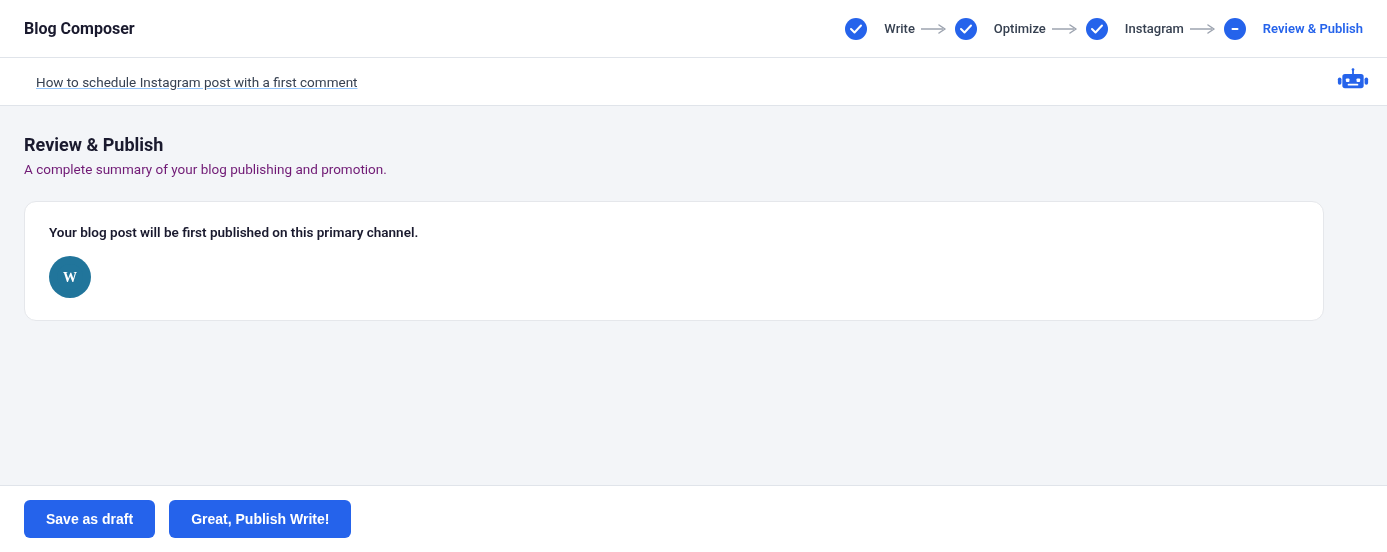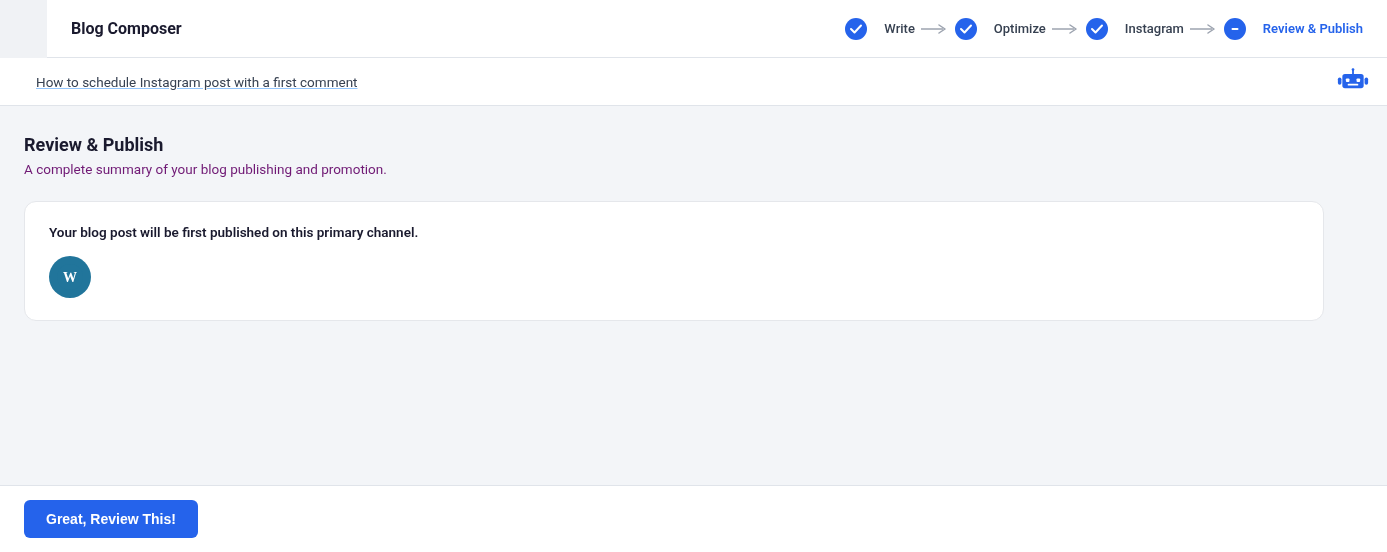--- a/index.html
+++ b/index.html
@@ -13,21 +13,20 @@
 
     
     .header {
       background: #fff;
       border-bottom: 1px solid #e0e4ea;
       padding: 0 24px;
       height: 58px;
       display: flex;
       align-items: center;
       justify-content: space-between;
-      margin-left: 47px;
     }
     .app-title {
       font-size: 16px;
       font-weight: 700;
       color: #1a1a2e;
     }
     .steps {
       display: flex;
       align-items: center;
       gap: 0;
@@ -306,14 +305,15 @@
         <svg width="26" height="26" viewBox="0 0 26 26" fill="none" xmlns="http://www.w3.org/2000/svg">
           <circle cx="13" cy="13" r="13" fill="#21759b"></circle>
           <text x="13" y="18" text-anchor="middle" font-size="14" fill="#fff" font-family="serif" font-weight="bold">W</text>
         </svg>
       </div>
     </div>
   </div>
 </main>
 
 <footer class="footer">
-  <button class="btn btn-publish">Great, Review This!</button>
+  <button class="btn btn-draft">Save as draft</button>
+  <button class="btn btn-publish">Great, Publish Write!</button>
 </footer>
 
 </body></html>

